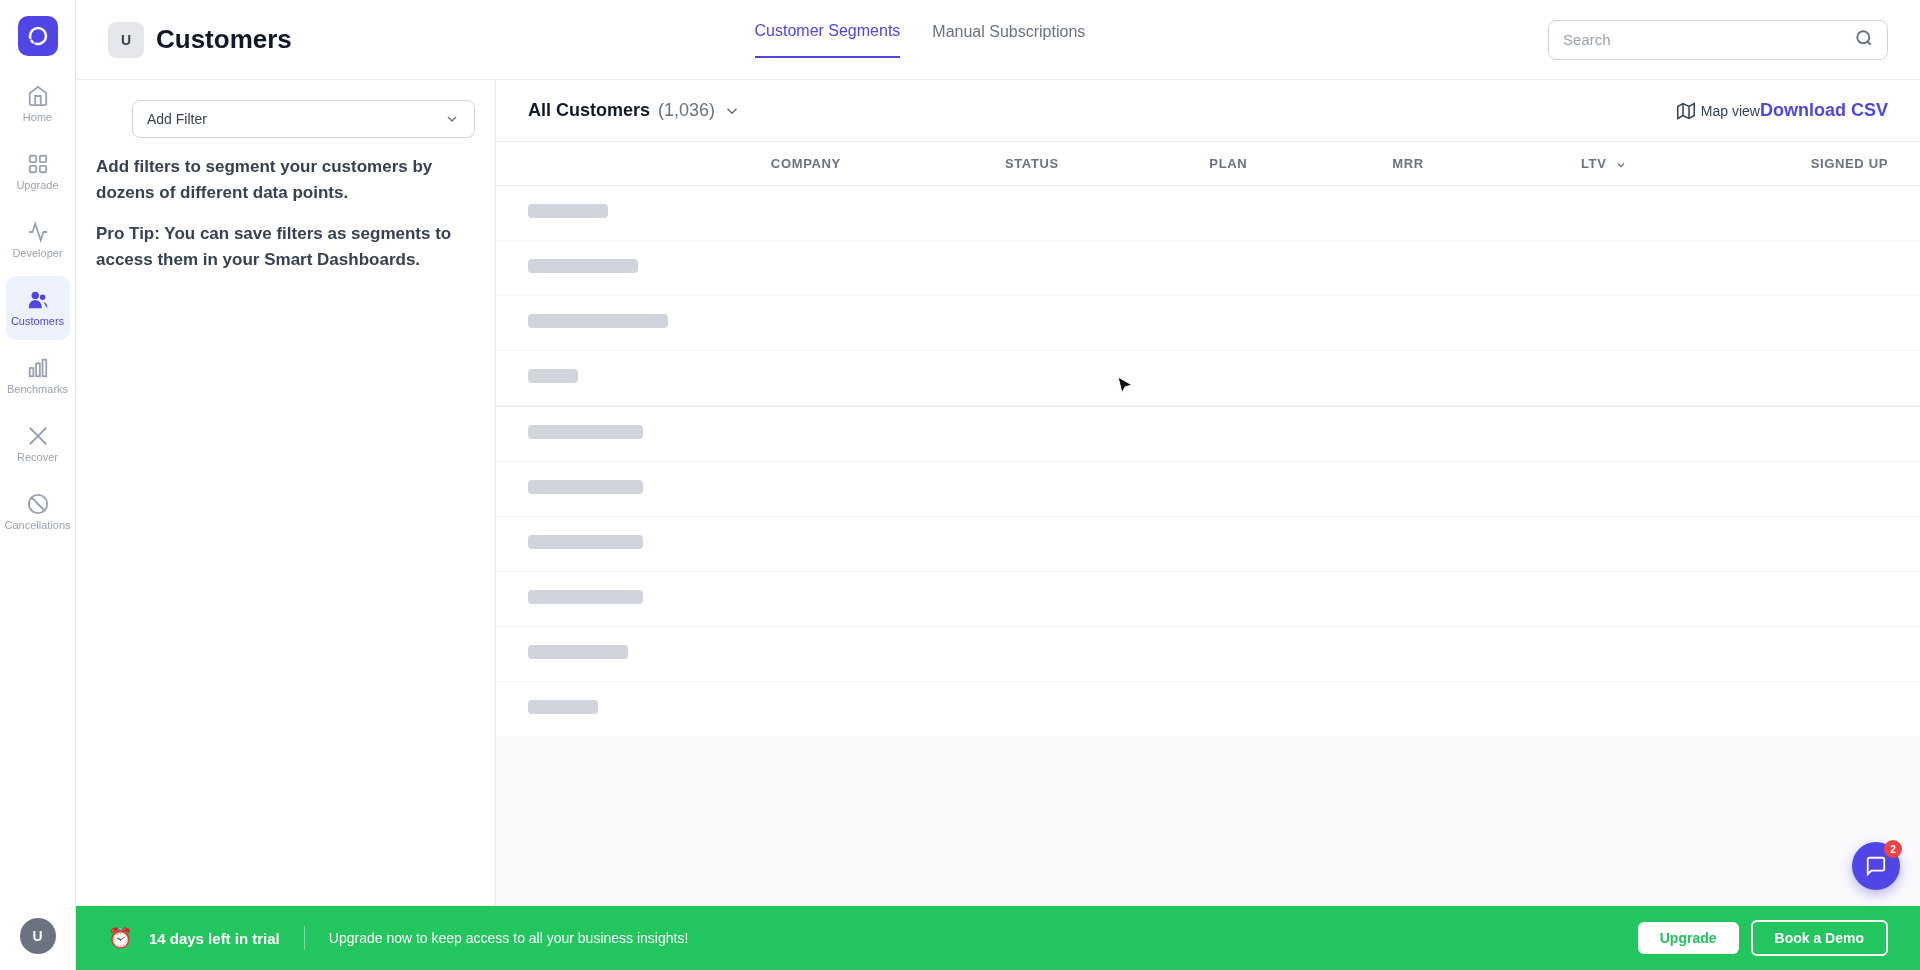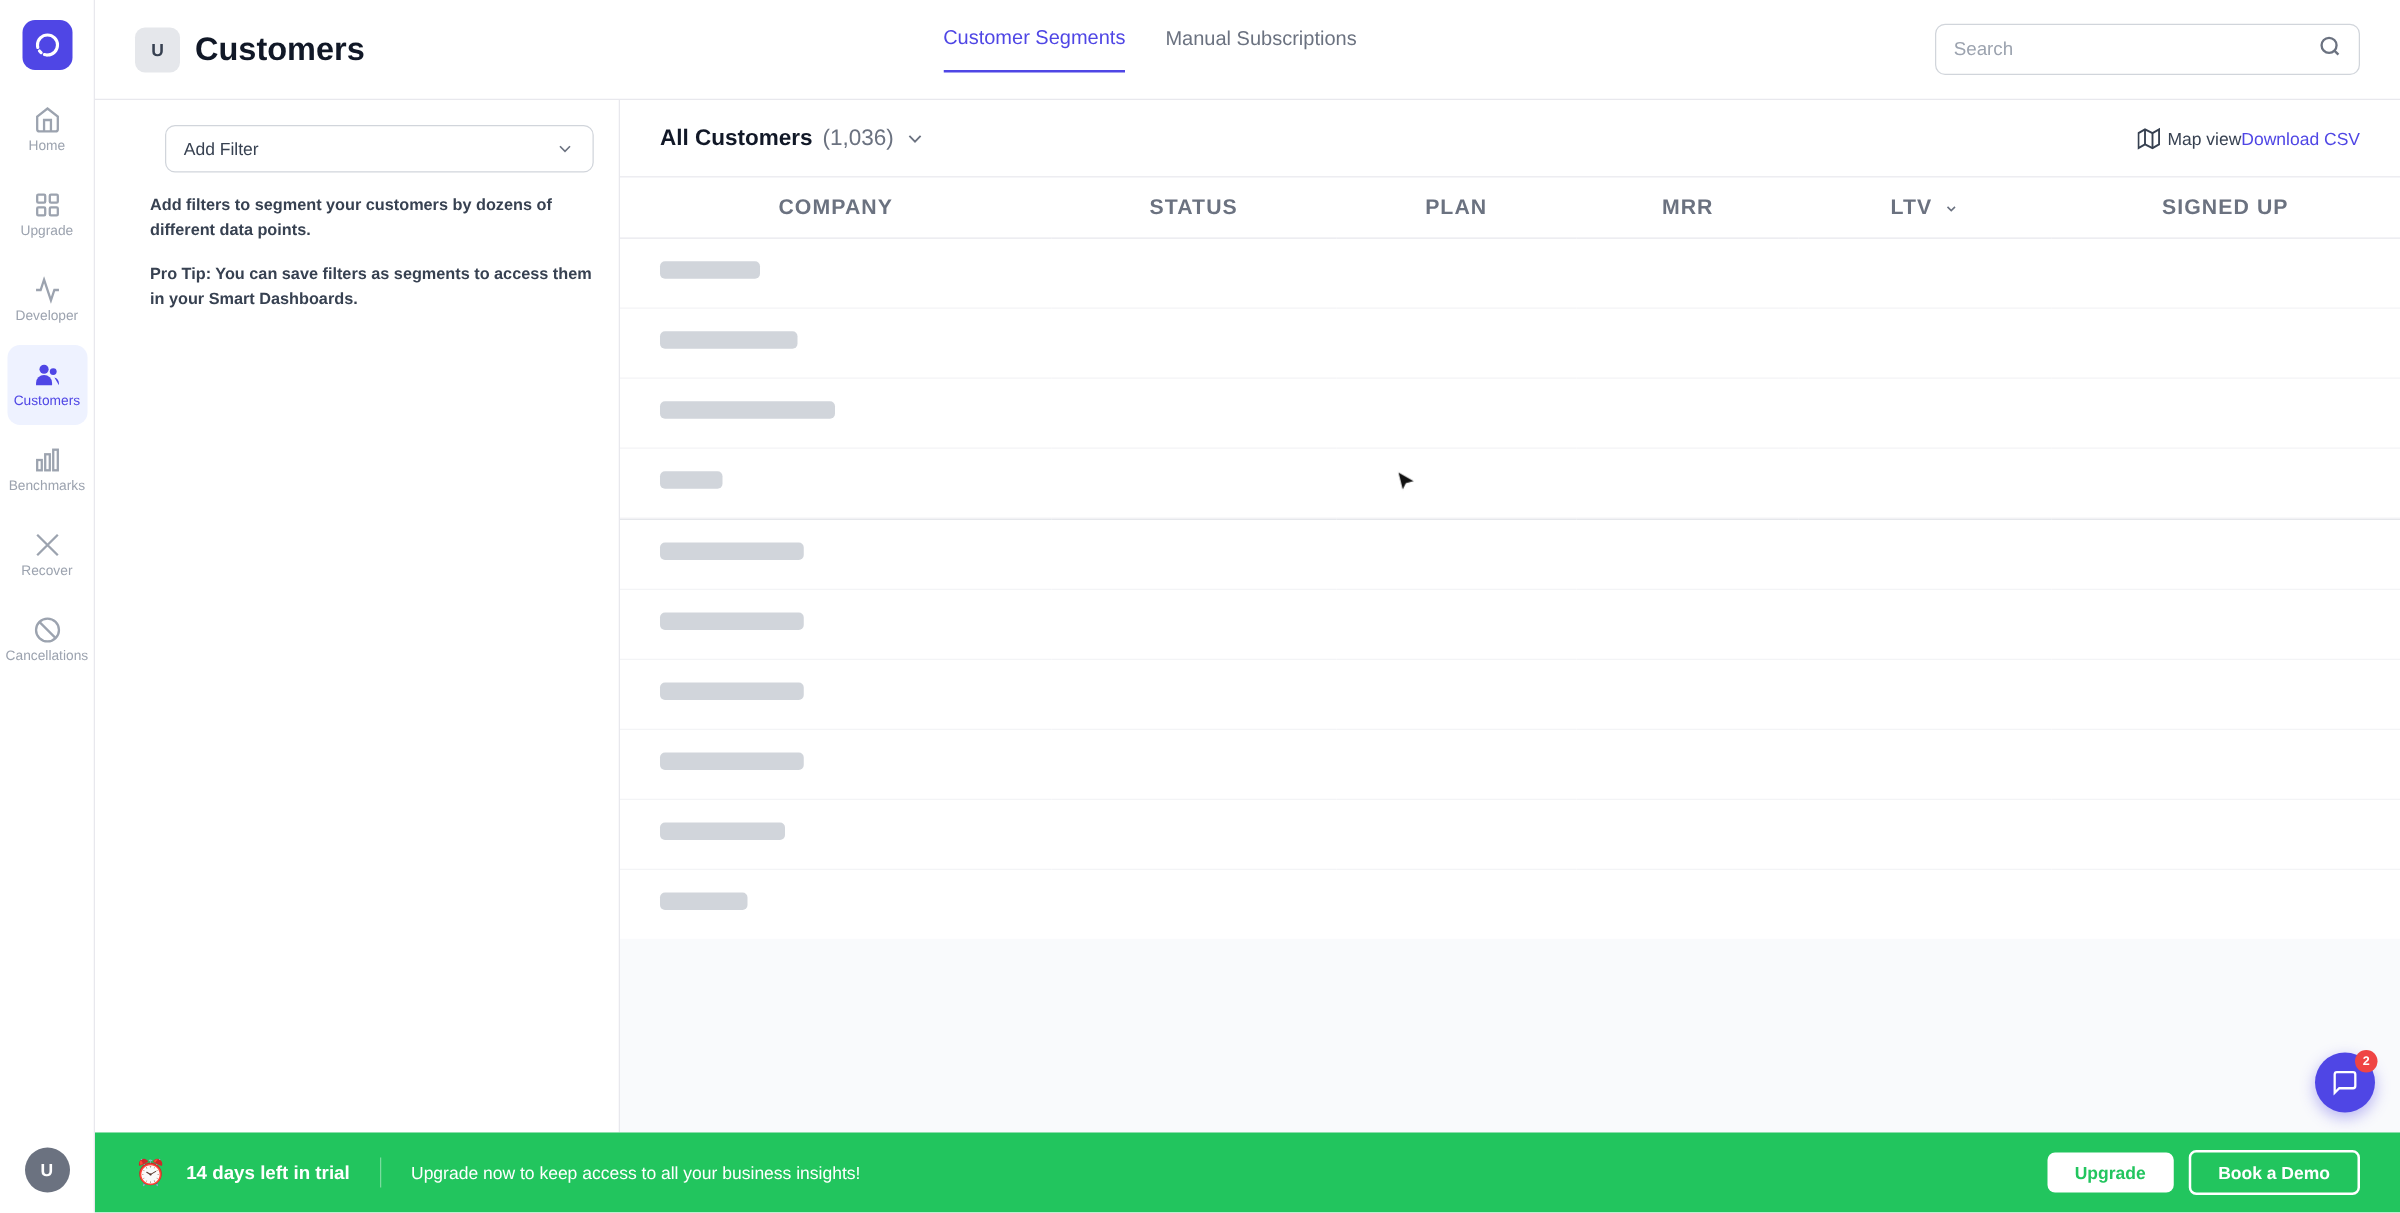--- a/index.html
+++ b/index.html
@@ -93,21 +93,21 @@
       padding: 20px; display: flex; flex-direction: column; gap: 16px;
       overflow-y: auto; flex-shrink: 0;
     }
     .filter-dropdown {
       display: flex; align-items: center; justify-content: space-between;
       border: 1px solid #d1d5db; border-radius: 8px;
       padding: 10px 14px; cursor: pointer; background: #fff;
       font-size: 14px; color: #374151; margin-left: 36px;
     }
     .filter-tip {
-      font-size: 13px; color: #6b7280; line-height: 1.5; margin-left: 24px;
+      font-size: 17px; color: #6b7280; line-height: 1.5;
     }
     .filter-tip span { font-weight: 600; color: #374151; }
 
     .external-data-card {
       border: 1px solid #e5e7eb; border-radius: 10px;
       padding: 18px; background: #fff;
     }
     .external-data-title {
       font-size: 15px; font-weight: 700; color: #111827; margin-bottom: 8px;
     }
@@ -145,36 +145,36 @@
       color: #6b7280; cursor: pointer;
     }
     .table-actions {
       display: flex; align-items: center; 
     }
     .map-view-btn {
       display: flex; align-items: center; gap: 6px;
       font-size: 14px; color: #374151; cursor: pointer; font-weight: 500;
     }
     .download-csv-btn {
-      font-size: 14px; color: #4f46e5; cursor: pointer; font-weight: 400;
+      font-size: 18px; color: #4f46e5; cursor: pointer; font-weight: 700;
     }
 
     
     .table-container {
       flex: 1; overflow-y: auto;
     }
     table {
       width: 100%; border-collapse: collapse; background: #fff;
     }
     thead tr {
       border-bottom: 1px solid #e8e8ed;
     }
     th {
-      padding: 14px 32px; text-align: center;
-      font-size: 17px; font-weight: 700; color: #6b7280;
+      padding: 14px 32px; text-align: right;
+      font-size: 13px; font-weight: 700; color: #6b7280;
       letter-spacing: 0.05em; text-transform: uppercase;
     }
     td {
       padding: 18px 32px; border-bottom: 1px solid #f3f4f6;
     }
     .skeleton {
       height: 14px; border-radius: 4px; background: #d1d5db;
       display: inline-block;
     }
     tbody tr:last-child td { border-bottom: none; }

